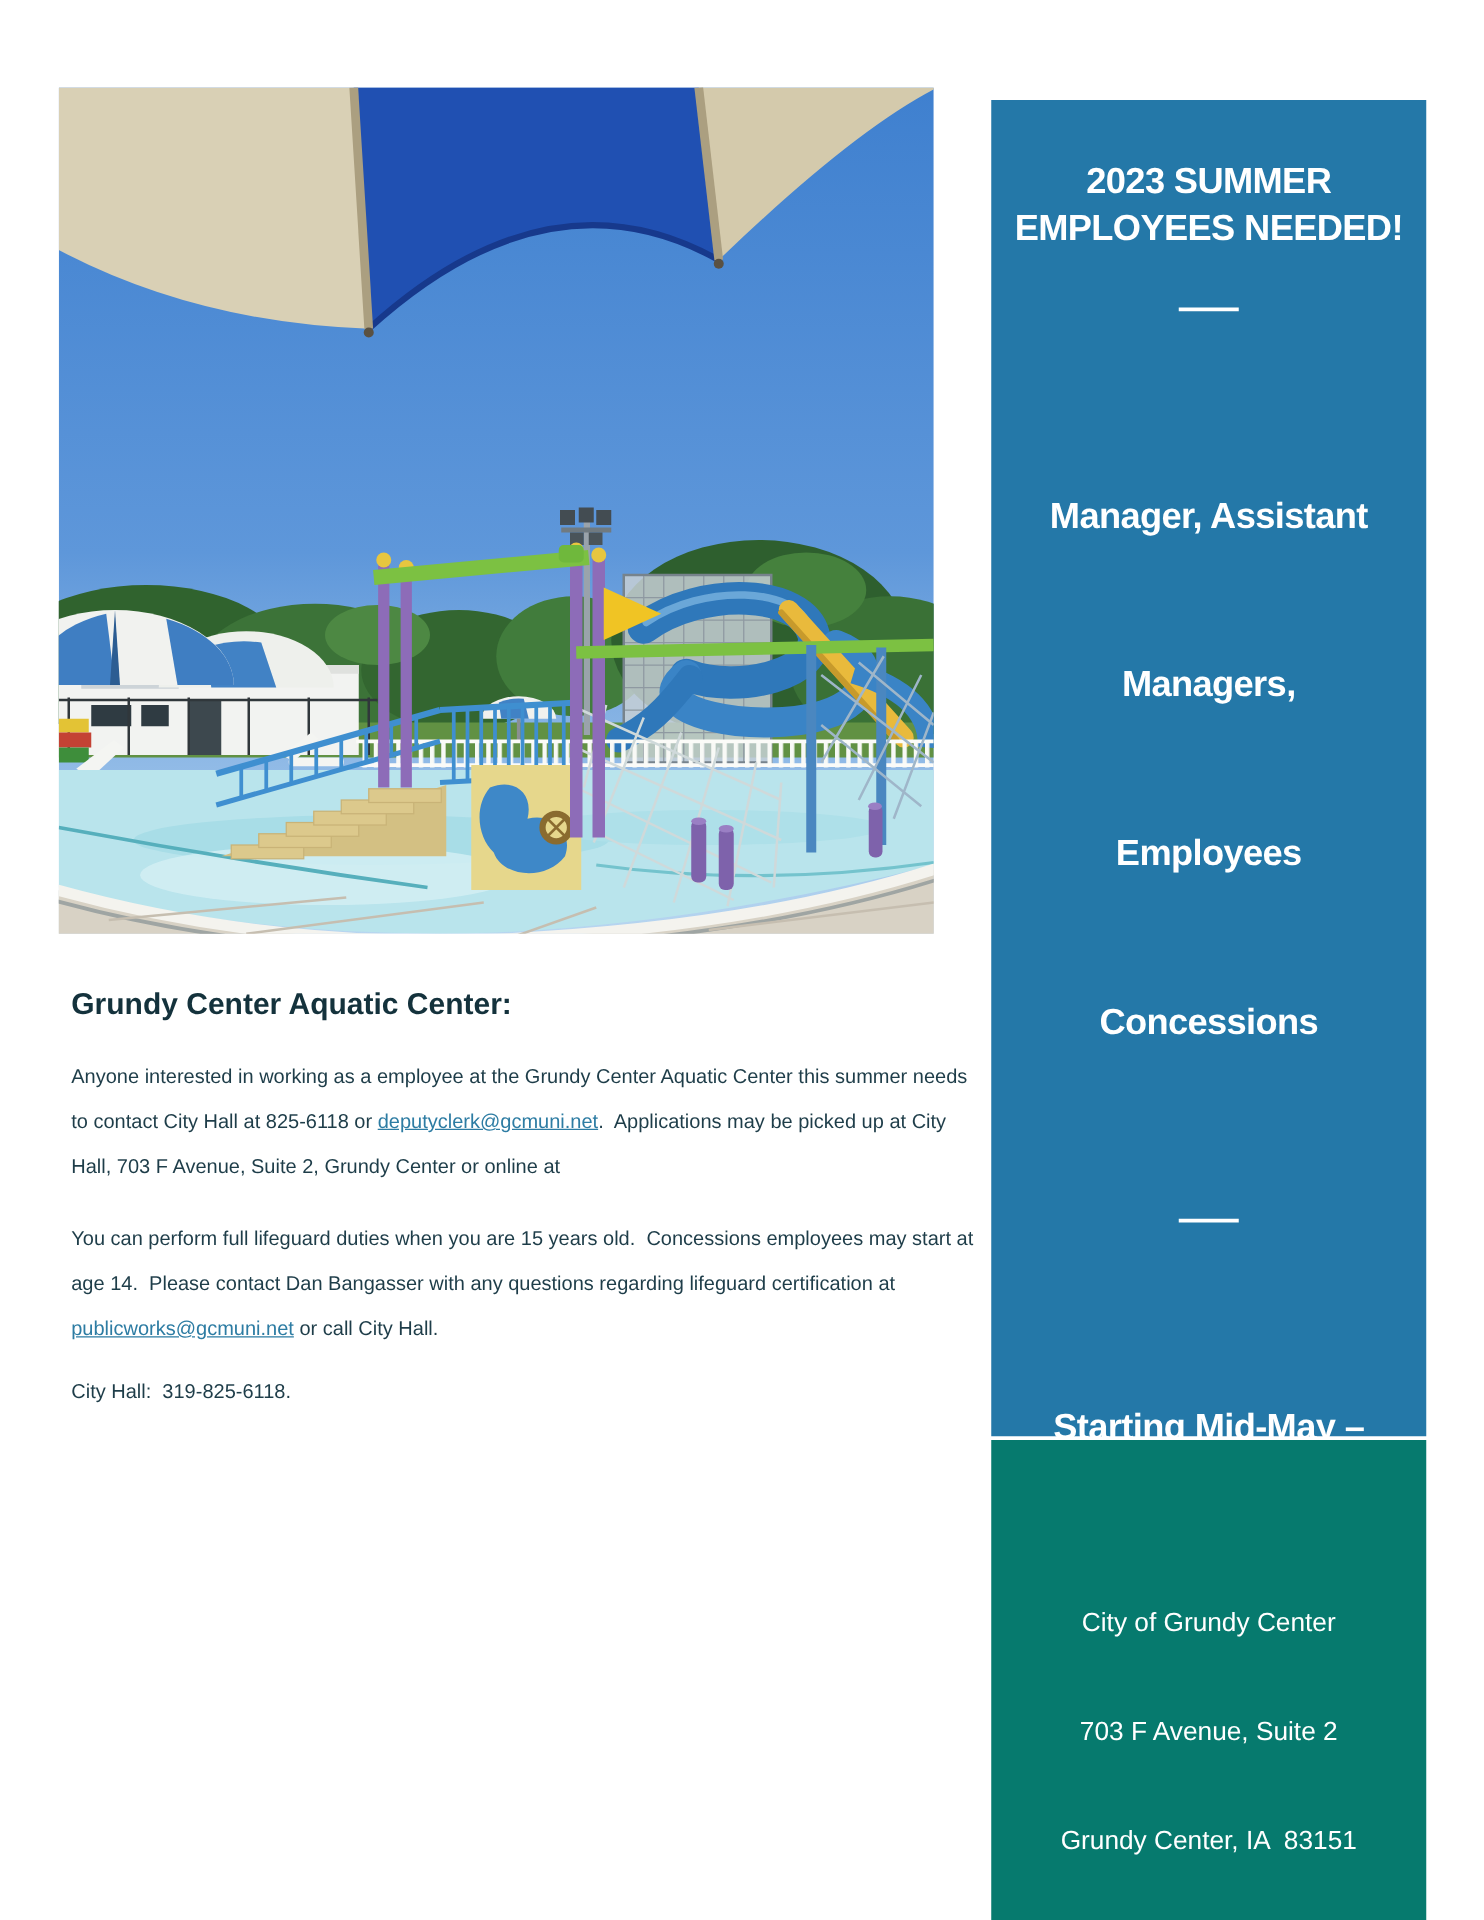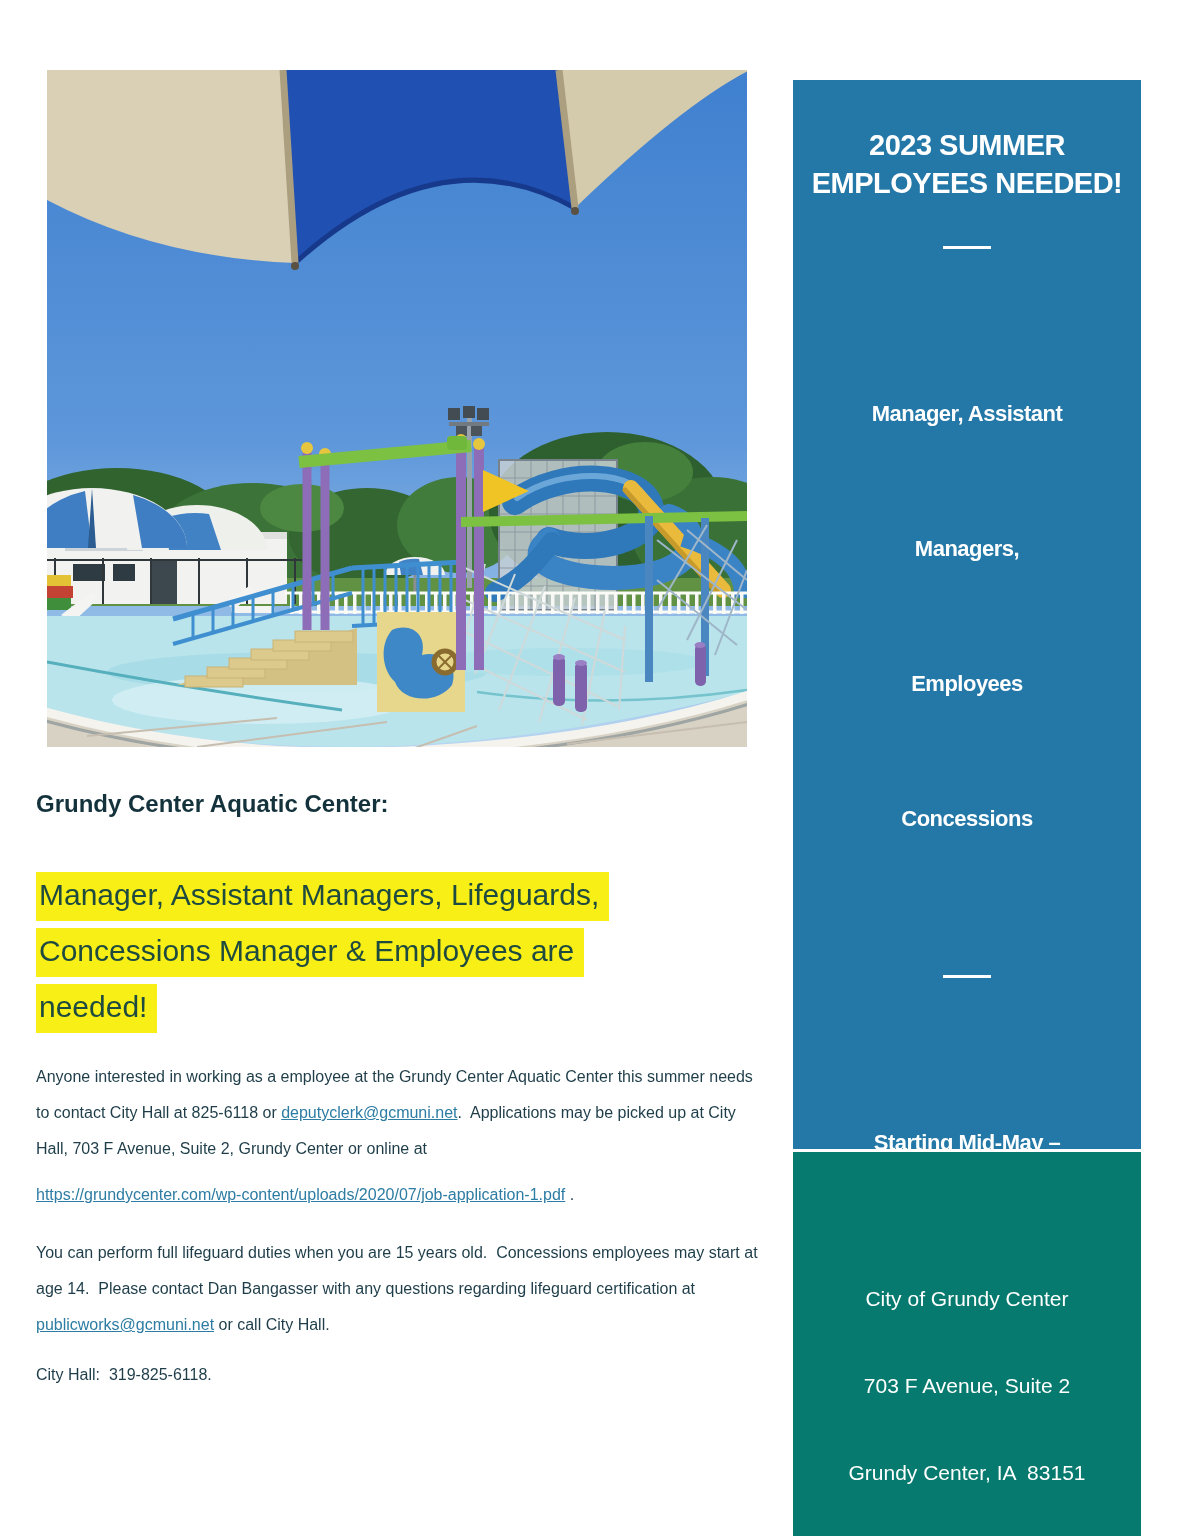--- a/index.html
+++ b/index.html
@@ -1,37 +1,37 @@
 <!DOCTYPE html>
 <html><head>
 <meta charset="utf-8">
 <style>
   html,body{margin:0;padding:0;background:#fff;}
   .page{position:relative;width:1187px;height:1536px;background:#ffffff;
         font-family:"Liberation Sans", sans-serif;overflow:hidden;}
   .photo{position:absolute;left:47px;top:70px;width:700px;height:677px;}
   .photo svg{display:block;width:100%;height:100%;}
 
-  .leftcol{position:absolute;left:36px;top:747px;width:726px;color:#1e3d49;}
+  .leftcol{position:absolute;left:57px;top:747px;width:726px;color:#1e3d49;}
   .main-heading{font-size:24px;font-weight:bold;margin:43px 0 0;color:#14323c;}
   .hl-block{margin-top:54px;}
   .hl-line{margin:0 0 7px;}
   .hl{display:inline-block;background:#f7ef15;color:#1f4a3f;
       font-size:30px;line-height:36px;padding:5px 10px 8px 3px;}
   .body{font-size:16px;line-height:36px;margin:26px 0 0;white-space:pre-wrap;}
   .m-url{margin-top:10px;}
   .m-p2{margin-top:22px;}
   .m-ch{margin-top:14px;}
   .lnk{color:#2d7ca3;text-decoration:underline;cursor:pointer;}
 
   .sidebar{position:absolute;left:793px;top:80px;width:348px;height:1069px;
            background:#2478a8;color:#ffffff;text-align:center;font-weight:bold;}
   .sb-title{margin-top:46px;font-size:29px;line-height:38px;letter-spacing:-0.5px;}
   .divider{width:48px;height:3px;background:#ffffff;margin:44px auto 52px;}
-  .sb-item{font-size:22px;line-height:45px;letter-spacing:-0.5px;white-space:pre-wrap;}
+  .sb-item{font-size:29px;line-height:45px;letter-spacing:-0.5px;white-space:pre-wrap;}
 
   .contact{position:absolute;left:793px;top:1152px;width:348px;height:476px;
            background:#067a6e;color:#ffffff;text-align:center;}
   .addr{margin-top:74px;font-size:21px;line-height:29px;white-space:pre-wrap;}
 </style>
 </head>
 <body>
 
 <div class="page">
 
@@ -254,29 +254,23 @@
         <path d="M512,0 L528,138" stroke="#ab9f80" stroke-width="7"></path>
         <circle cx="248" cy="196" r="4" fill="#5a5142"></circle>
         <circle cx="528" cy="141" r="4" fill="#5a5142"></circle>
       </g>
     </svg>
   </div>
 
   <div class="leftcol">
     <h1 class="main-heading">Grundy Center Aquatic Center:</h1>
 
-    <div class="hl-block">
-      <div class="hl-line"><span class="hl">Manager, Assistant Managers, Lifeguards,</span></div>
-      <div class="hl-line"><span class="hl">Concessions Manager &amp; Employees are</span></div>
-      <div class="hl-line"><span class="hl">needed!</span></div>
-    </div>
 
     <p class="body"><span>Anyone interested in working as a employee at the Grundy Center Aquatic Center this summer needs to contact City Hall at 825-6118 or </span><a class="lnk">deputyclerk@gcmuni.net</a><span>.  Applications may be picked up at City Hall, 703 F Avenue, Suite 2, Grundy Center or online at</span></p>
 
-    <p class="body m-url"><a class="lnk">https://grundycenter.com/wp-content/uploads/2020/07/job-application-1.pdf</a><span> .</span></p>
 
     <p class="body m-p2"><span>You can perform full lifeguard duties when you are 15 years old.  Concessions employees may start at age 14.  Please contact Dan Bangasser with any questions regarding lifeguard certification at </span><a class="lnk">publicworks@gcmuni.net</a><span> or call City Hall.</span></p>
 
     <p class="body m-ch">City Hall:  319-825-6118.</p>
   </div>
 
   <aside class="sidebar">
     <div class="sb-title">
       <div>2023 SUMMER</div>
       <div>EMPLOYEES NEEDED!</div>

